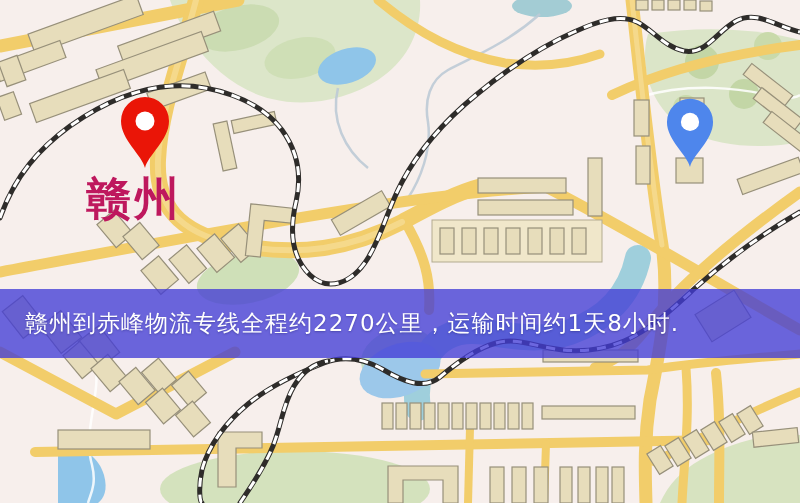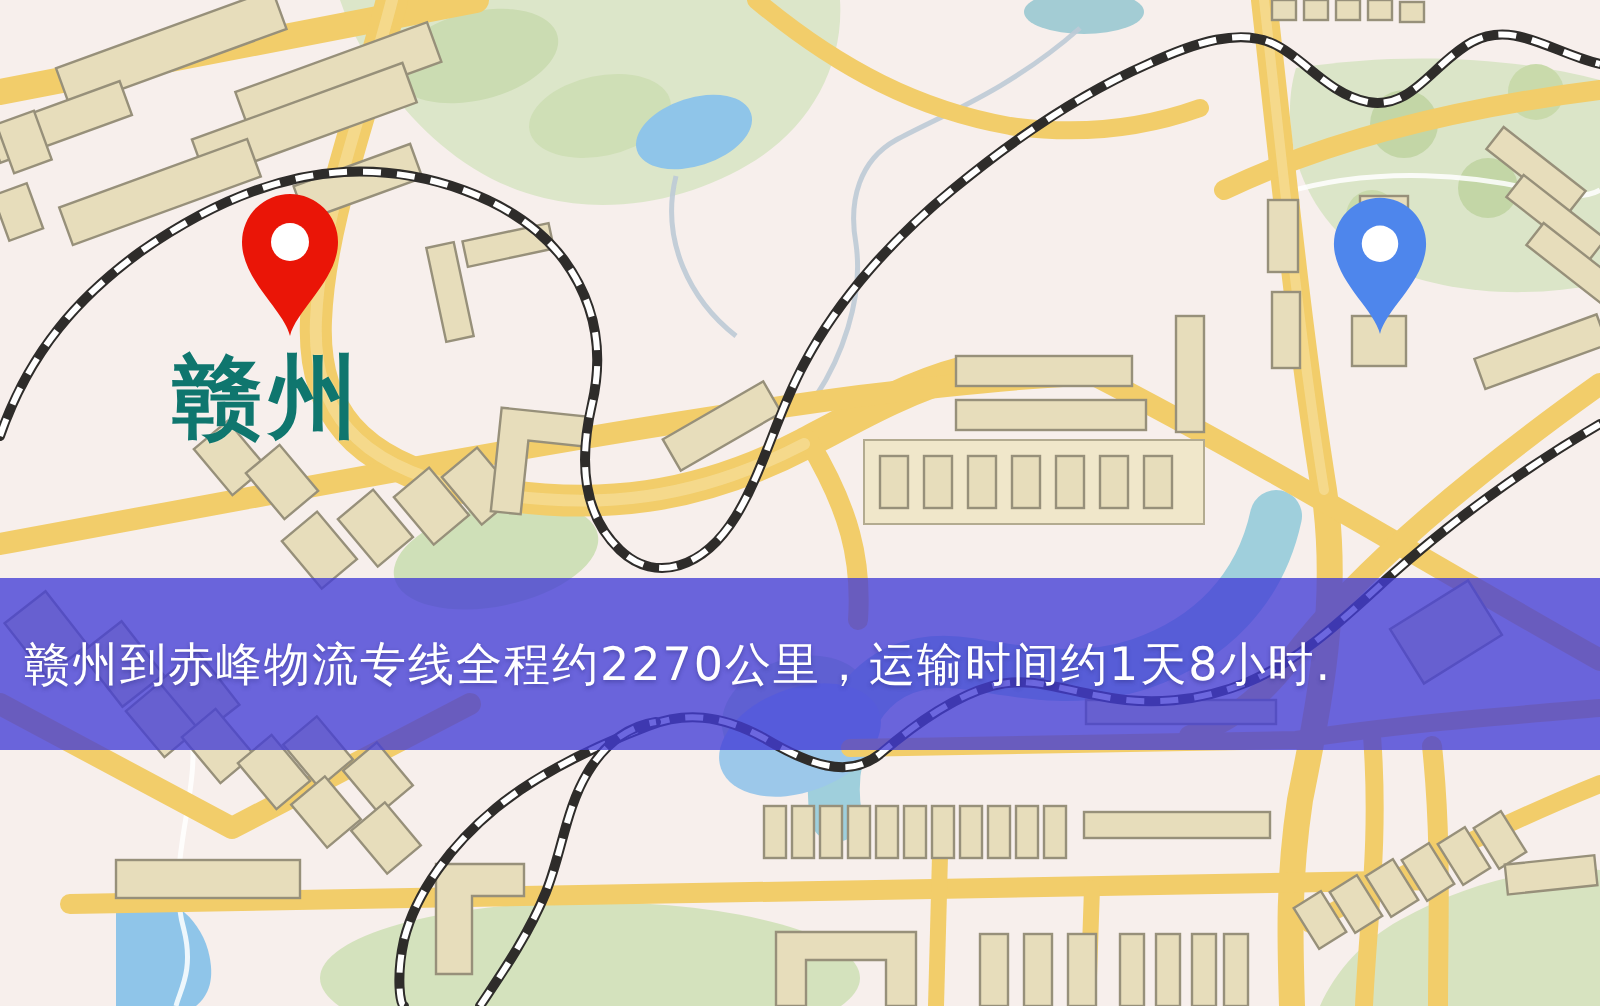--- a/index.html
+++ b/index.html
@@ -8,26 +8,26 @@
     font-family:"DejaVu Sans","Liberation Sans",sans-serif;
     background:#f7efec;
   }
   #map-svg{position:absolute;left:0;top:0;width:800px;height:503px;}
   .city-label{
     position:absolute;font-family:"DejaVu Serif","Liberation Serif",serif;
     font-weight:bold;font-size:45px;line-height:1;letter-spacing:3px;
     text-shadow:0 0 1px rgba(255,255,255,.4);
     user-select:none;white-space:nowrap;
   }
-  #origin-label{left:86px;top:176px;color:#0f766e;}
+  #origin-label{left:86px;top:176px;color:#be185d;}
   #destination-label{left:643px;top:176px;color:#2231cd;}
   #route-banner{
-    position:absolute;left:0;top:289px;width:800px;height:86px;
+    position:absolute;left:0;top:289px;width:800px;height:69px;
     background:rgba(67,60,214,0.78);
-    display:flex;align-items:center;box-sizing:border-box;padding-left:12px;
+    display:flex;align-items:center;box-sizing:border-box;padding-left:25px;
   }
   #route-banner-text{
     color:#ffffff;font-size:23px;letter-spacing:1px;white-space:nowrap;
     text-shadow:0 1px 2px rgba(40,40,120,.45);
   }
   .roadline{fill:none;stroke:#f2cd6a;stroke-linecap:round;stroke-linejoin:round;}
   .roadcore{fill:none;stroke:#f8e9b4;stroke-linecap:round;stroke-linejoin:round;opacity:.45;}
   .rail-base{fill:none;stroke:#2e2c2a;stroke-linecap:round;}
   .rail-dash{fill:none;stroke:#ffffff;stroke-dasharray:9 8;stroke-linecap:butt;}
   .bld{fill:#e7ddbb;stroke:#97907a;stroke-width:1.2;}

